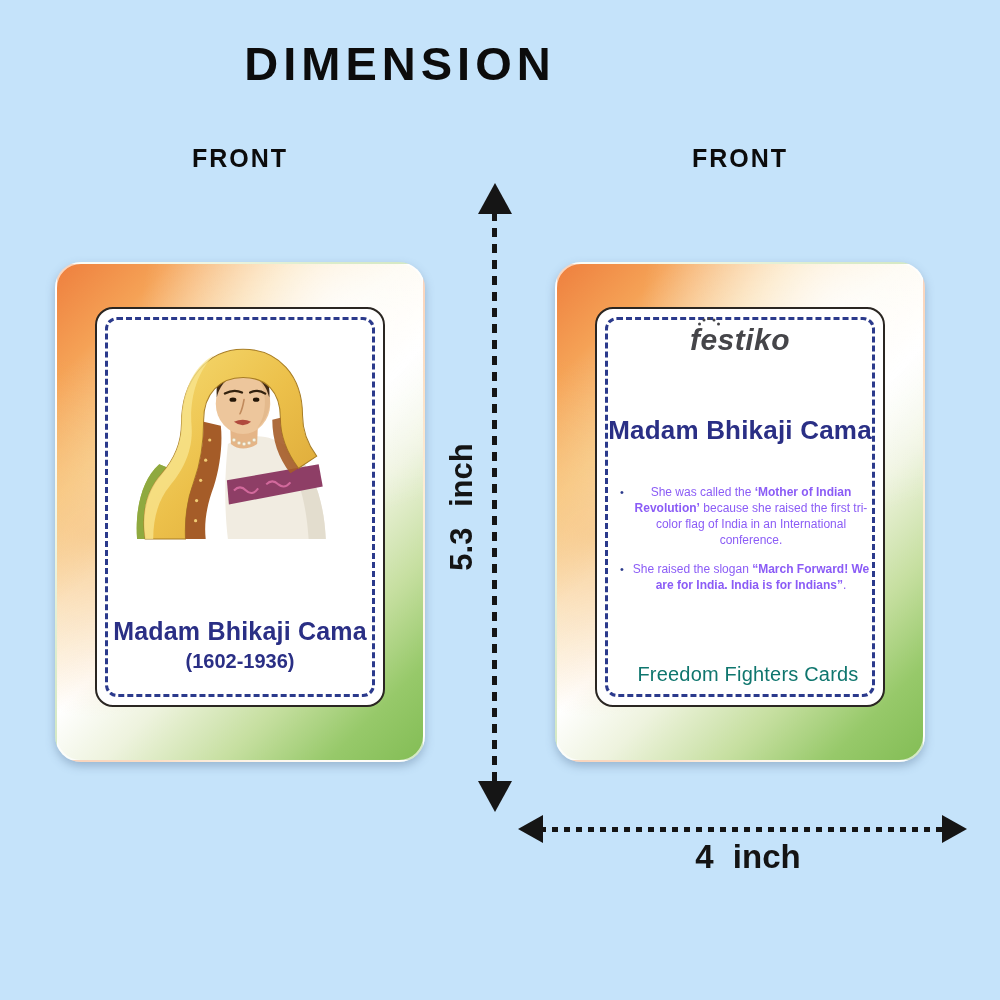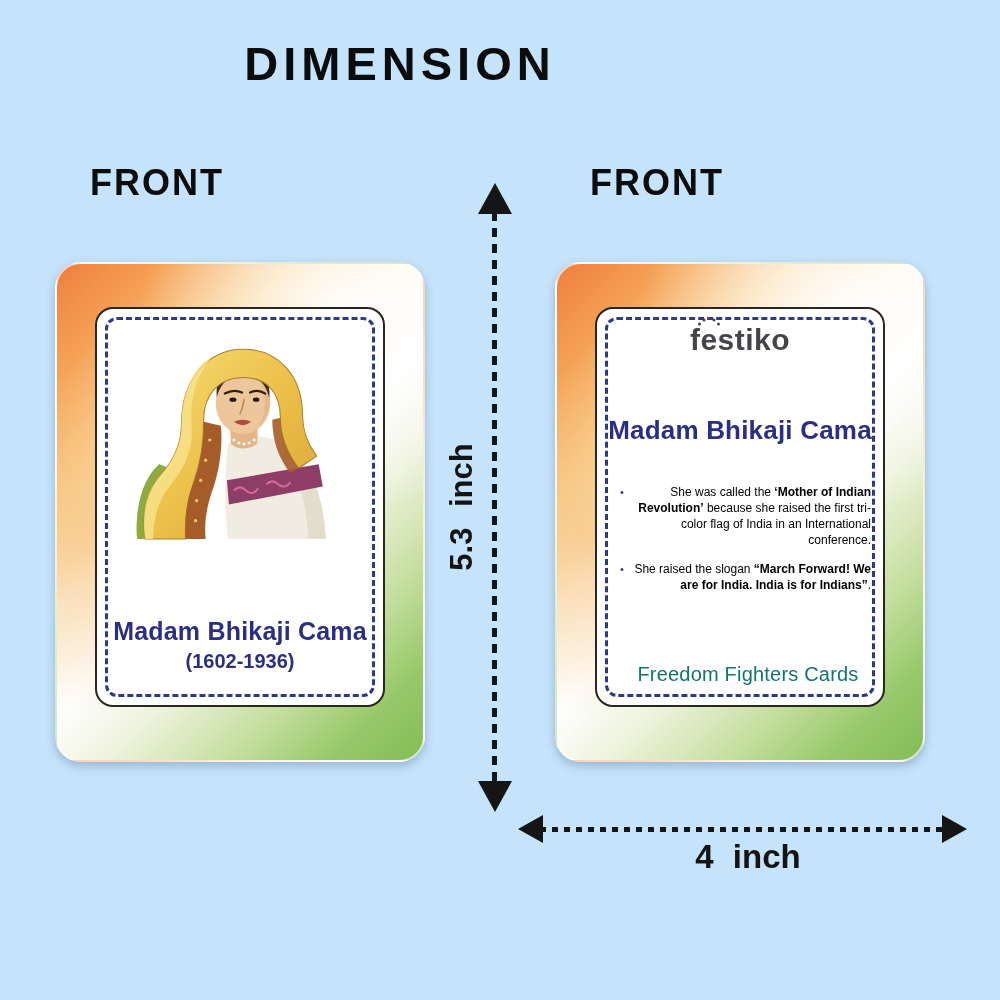--- a/index.html
+++ b/index.html
@@ -6,22 +6,22 @@
   body{
     width:1000px;height:1000px;position:relative;overflow:hidden;
     background:#c5e3fa;
     font-family:"Liberation Sans", sans-serif;
   }
   .page-title{
     position:absolute;top:36px;left:0;width:800px;text-align:center;
     font-size:47px;font-weight:900;letter-spacing:5px;color:#0c0c0c;
   }
   .side-label{
-    position:absolute;top:162px;width:300px;text-align:left;
-    font-size:36px;font-weight:900;letter-spacing:2px;color:#0c0c0c;
+    position:absolute;top:144px;width:300px;text-align:center;
+    font-size:25px;font-weight:900;letter-spacing:2px;color:#0c0c0c;
   }
   .front-label{left:90px;}
   .back-label{left:590px;}
 
   
   .card{
     position:absolute;top:262px;width:370px;height:500px;border-radius:26px;
     background:
       radial-gradient(circle at 78% 10%, rgba(255,255,255,.85), rgba(255,255,255,0) 38%),
       radial-gradient(circle at 10% 55%, rgba(243,168,76,.45), rgba(243,168,76,0) 42%),
@@ -54,32 +54,32 @@
   .person-years{
     position:absolute;top:341px;left:0;width:100%;text-align:center;
     font-size:20px;font-weight:600;color:#2a2f85;
   }
 
   
   .brand-logo{
     position:absolute;top:14px;left:0;width:100%;text-align:center;
     font-size:30px;font-weight:800;color:#454549;letter-spacing:.5px;
   }
-  .logo-word{position:relative;display:inline-block;}
+  .logo-word{position:relative;display:inline-block;font-style:italic;}
   .logo-dots{position:absolute;left:7px;top:-7px;width:24px;height:10px;}
   .back-title{
     position:absolute;top:106px;left:0;width:100%;text-align:center;
     font-size:26px;font-weight:800;color:#2a2f85;letter-spacing:.2px;
   }
   .bullets{
     position:absolute;top:176px;left:23px;right:12px;margin:0;padding:0;list-style:none;
   }
   .bullets li{
     position:relative;padding-left:11px;margin-bottom:13px;
-    font-size:12px;line-height:1.33;color:#000000;text-align:right;
+    font-size:12px;line-height:1.33;color:#8b5cf6;text-align:center;
   }
   .bullets li::before{
     content:"\2022";position:absolute;left:0;top:0;
     color:#2b3a8c;font-size:11px;
   }
   .b{font-weight:700;}
   .card-footer{
     position:absolute;top:354px;left:8px;width:100%;text-align:center;
     font-size:20px;font-weight:400;color:#0f766e;letter-spacing:.2px;
   }

